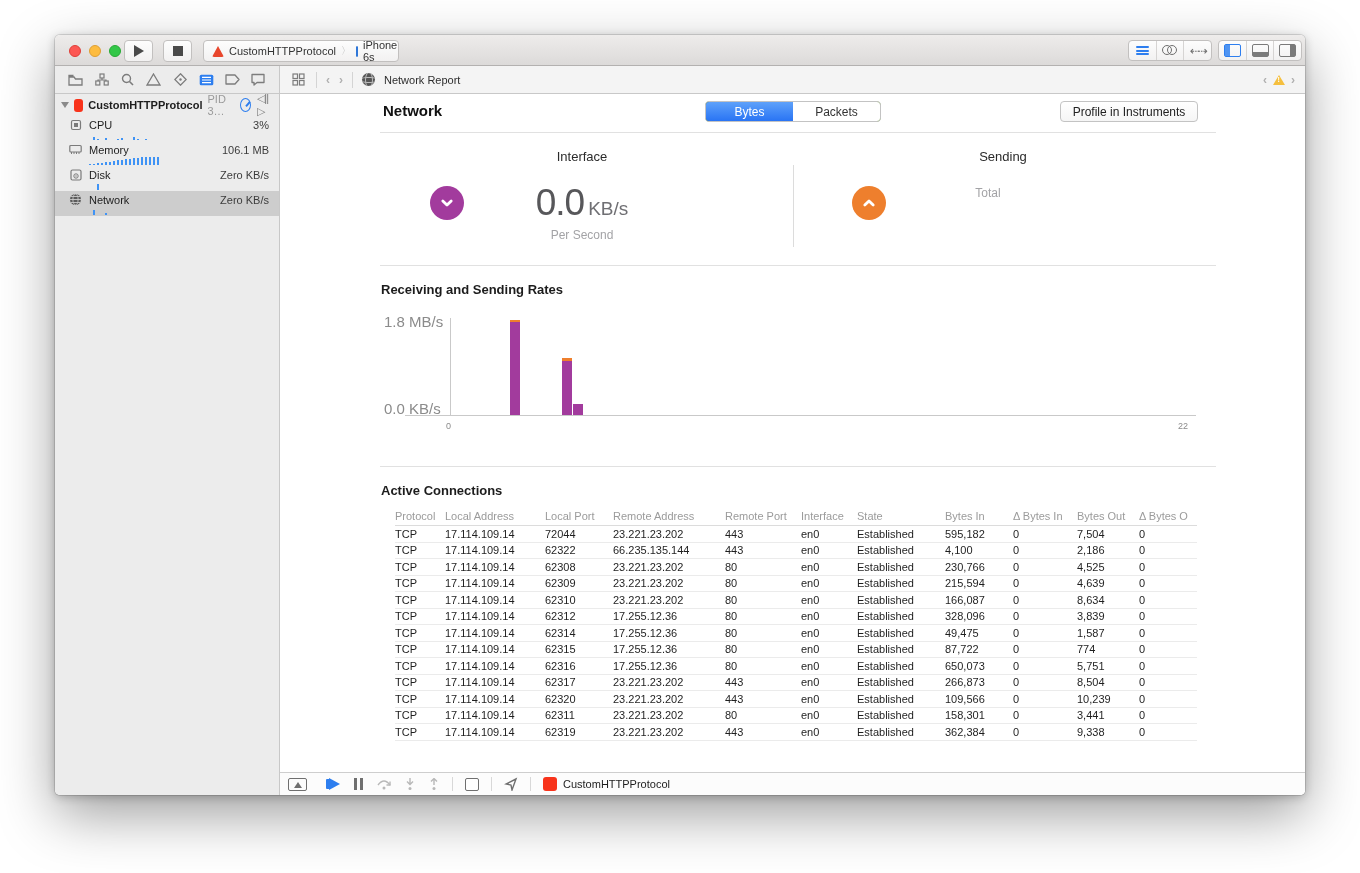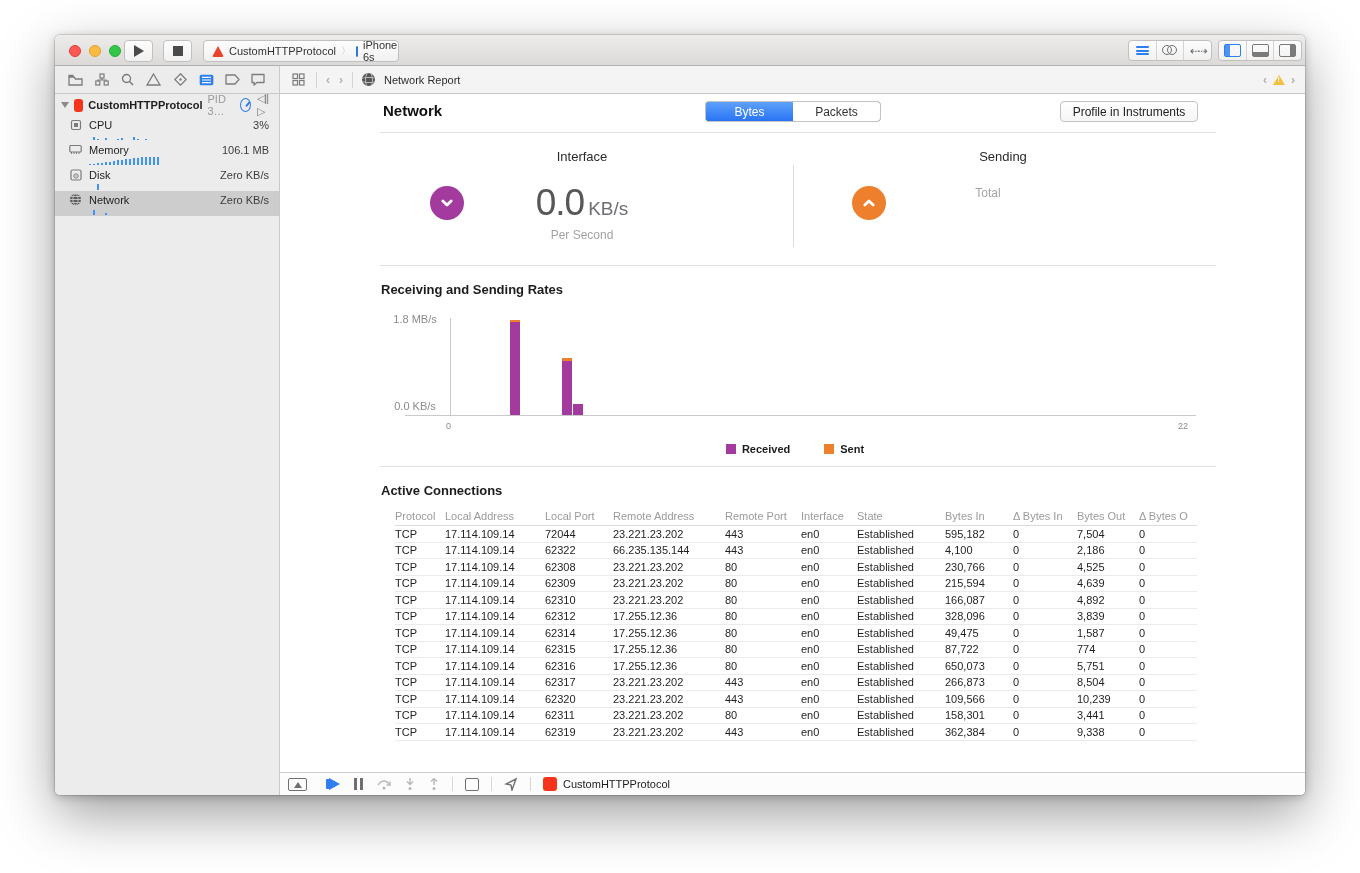--- a/index.html
+++ b/index.html
@@ -113,21 +113,21 @@
   .stat-group { position:absolute; top:88px; text-align:center; }
   .sg-rate-recv { left:192px; width:220px; } .sg-total-recv { left:608px; width:200px; }
   .big-num { font-size:37px; font-weight:300; color:#57575a; letter-spacing:-1px; }
   .big-unit { font-size:19px; color:#6f6f73; margin-left:4px; }
   .stat-cap { font-size:12px; color:#a3a3a6; margin-top:4px; }
   .vdiv { position:absolute; left:513px; top:71px; width:1px; height:82px; background:#dcdcdc; }
 
   .chart-title { position:absolute; left:101px; top:188px; font-size:13px; font-weight:bold; color:#1c1c1c; }
   .plot { position:absolute; left:170px; top:224px; width:746px; height:97px; border-left:1px solid #c9c9c9; }
   .baseline { position:absolute; left:125px; top:321px; width:791px; height:1px; background:#c9c9c9; }
-  .ylab { position:absolute; width:62px; text-align:center; font-size:11px; color:#8b8b8b; }
+  .ylab { position:absolute; width:62px; text-align:left; font-size:15px; color:#8b8b8b; }
   .ylab.top { left:104px; top:219px; } .ylab.bot { left:104px; top:306px; }
   .xlab { position:absolute; font-size:9px; color:#8b8b8b; }
   .xlab.zero { left:166px; top:327px; } .xlab.max { left:898px; top:327px; }
   .bar { position:absolute; bottom:0; width:10px; background:#a23b9d; }
   .bar .senttip { position:absolute; left:0; right:0; top:0; background:#ee7f2d; }
   .legend { position:absolute; left:115px; top:349px; width:800px; display:flex; justify-content:center; gap:34px; }
   .leg-item { display:flex; align-items:center; gap:6px; font-size:11px; font-weight:bold; color:#1c1c1c; }
   .leg-sw { width:10px; height:10px; }
   .sw-recv { background:#a23b9d; } .sw-sent { background:#ee7f2d; }
 
@@ -463,30 +463,20 @@
                 <div class="senttip" style="height: 2.82486%;"></div>
               </div>
               <div class="bar" style="left: 14.9091%; height: 58.3333%;">
                 <div class="senttip" style="height: 4.7619%;"></div>
               </div>
               <div class="bar" style="left: 16.3636%; height: 11.1111%;"></div>
             </div>
           <div class="baseline"></div>
           <div class="xlab zero">0</div>
           <div class="xlab max">22</div>
-          <div class="legend">
-            <span class="leg-item">
-                <span class="leg-sw sw-recv"></span>
-                <span>Received</span>
-              </span>
-            <span class="leg-item">
-                <span class="leg-sw sw-sent"></span>
-                <span>Sent</span>
-              </span>
-          </div>
           <div class="hdiv d3"></div>
 
           <div class="conn-title">Active Connections</div>
           <div class="conn-table" id="conn-table">
               <div class="trow thead">
                 <span>Protocol</span>
                 <span>Local Address</span>
                 <span>Local Port</span>
                 <span>Remote Address</span>
                 <span>Remote Port</span>
@@ -552,21 +542,21 @@
               <div class="trow">
                 <span>TCP</span>
                 <span>17.114.109.14</span>
                 <span>62310</span>
                 <span>23.221.23.202</span>
                 <span>80</span>
                 <span>en0</span>
                 <span>Established</span>
                 <span>166,087</span>
                 <span>0</span>
-                <span>4,892</span>
+                <span>8,634</span>
                 <span>0</span>
               </div>
               <div class="trow">
                 <span>TCP</span>
                 <span>17.114.109.14</span>
                 <span>62312</span>
                 <span>17.255.12.36</span>
                 <span>80</span>
                 <span>en0</span>
                 <span>Established</span>

